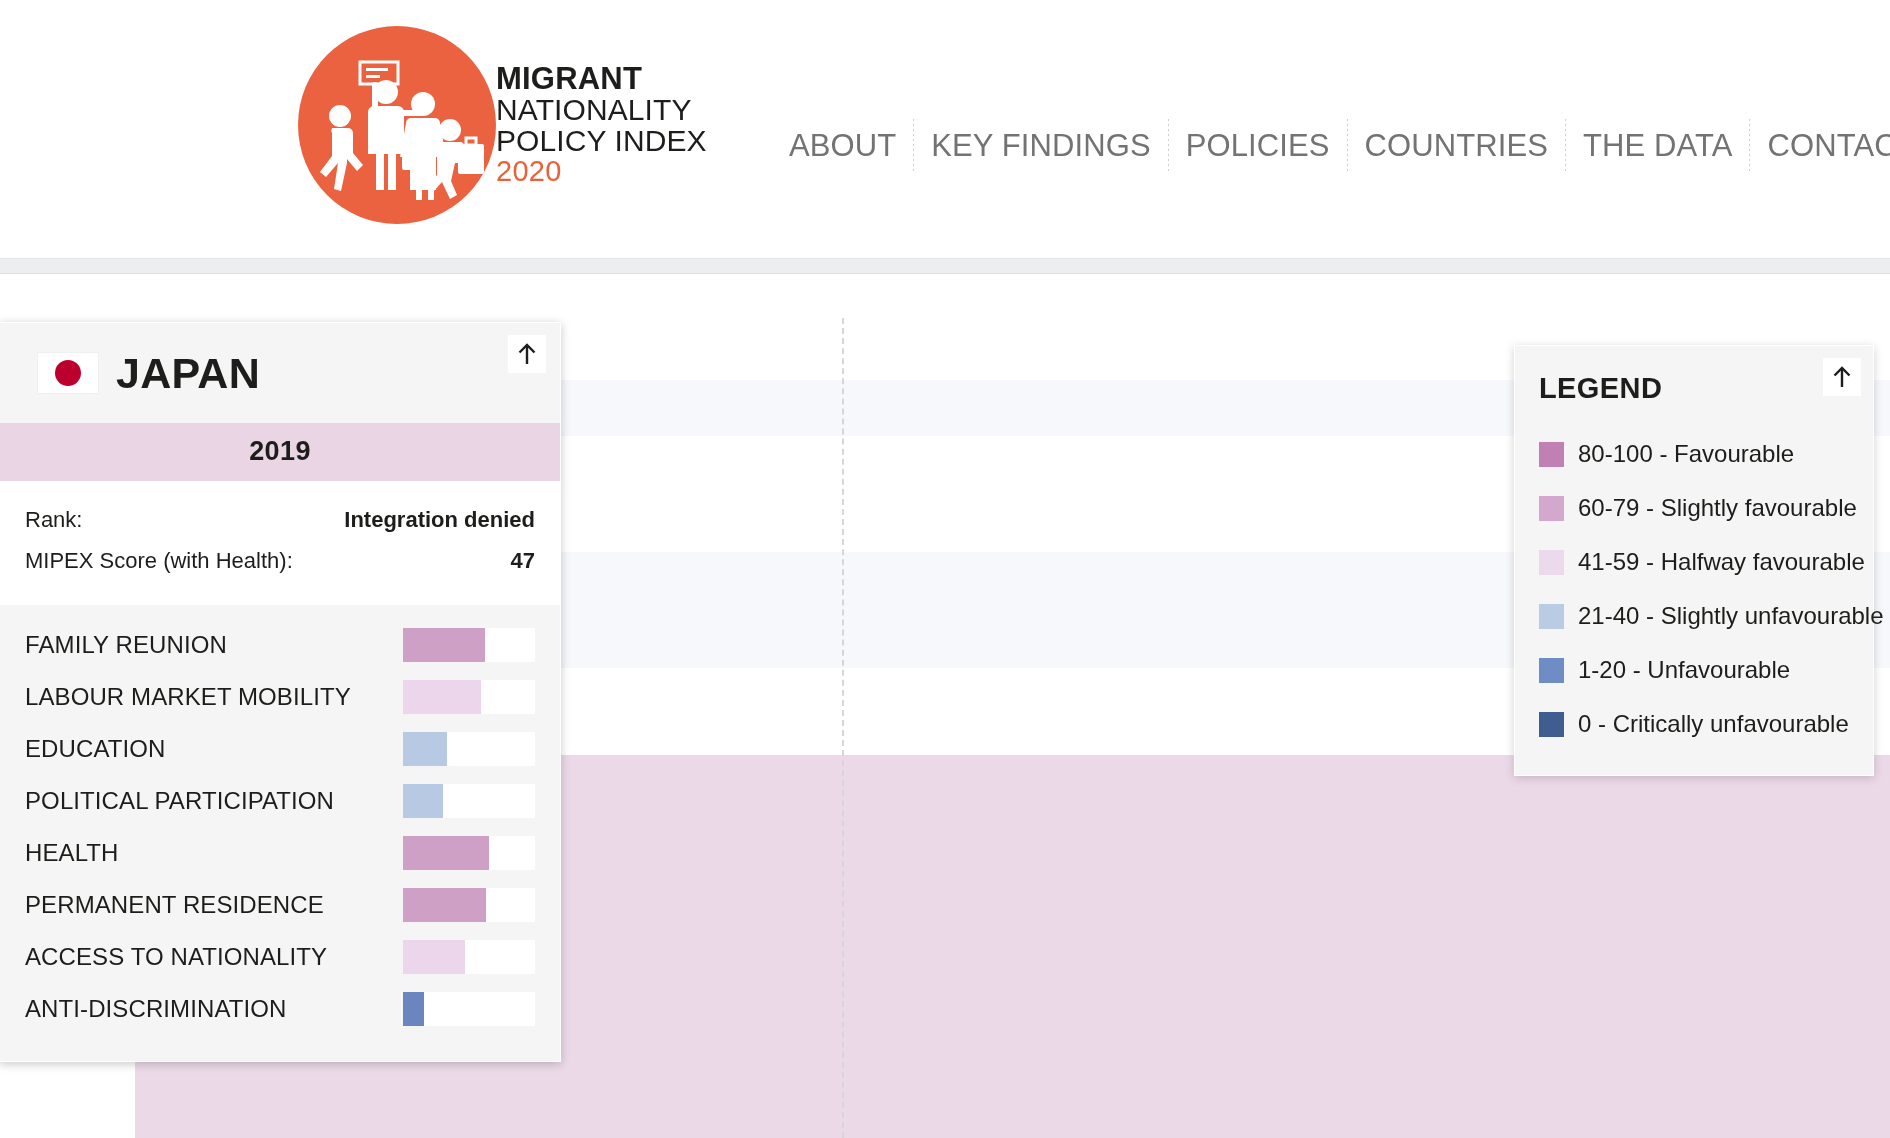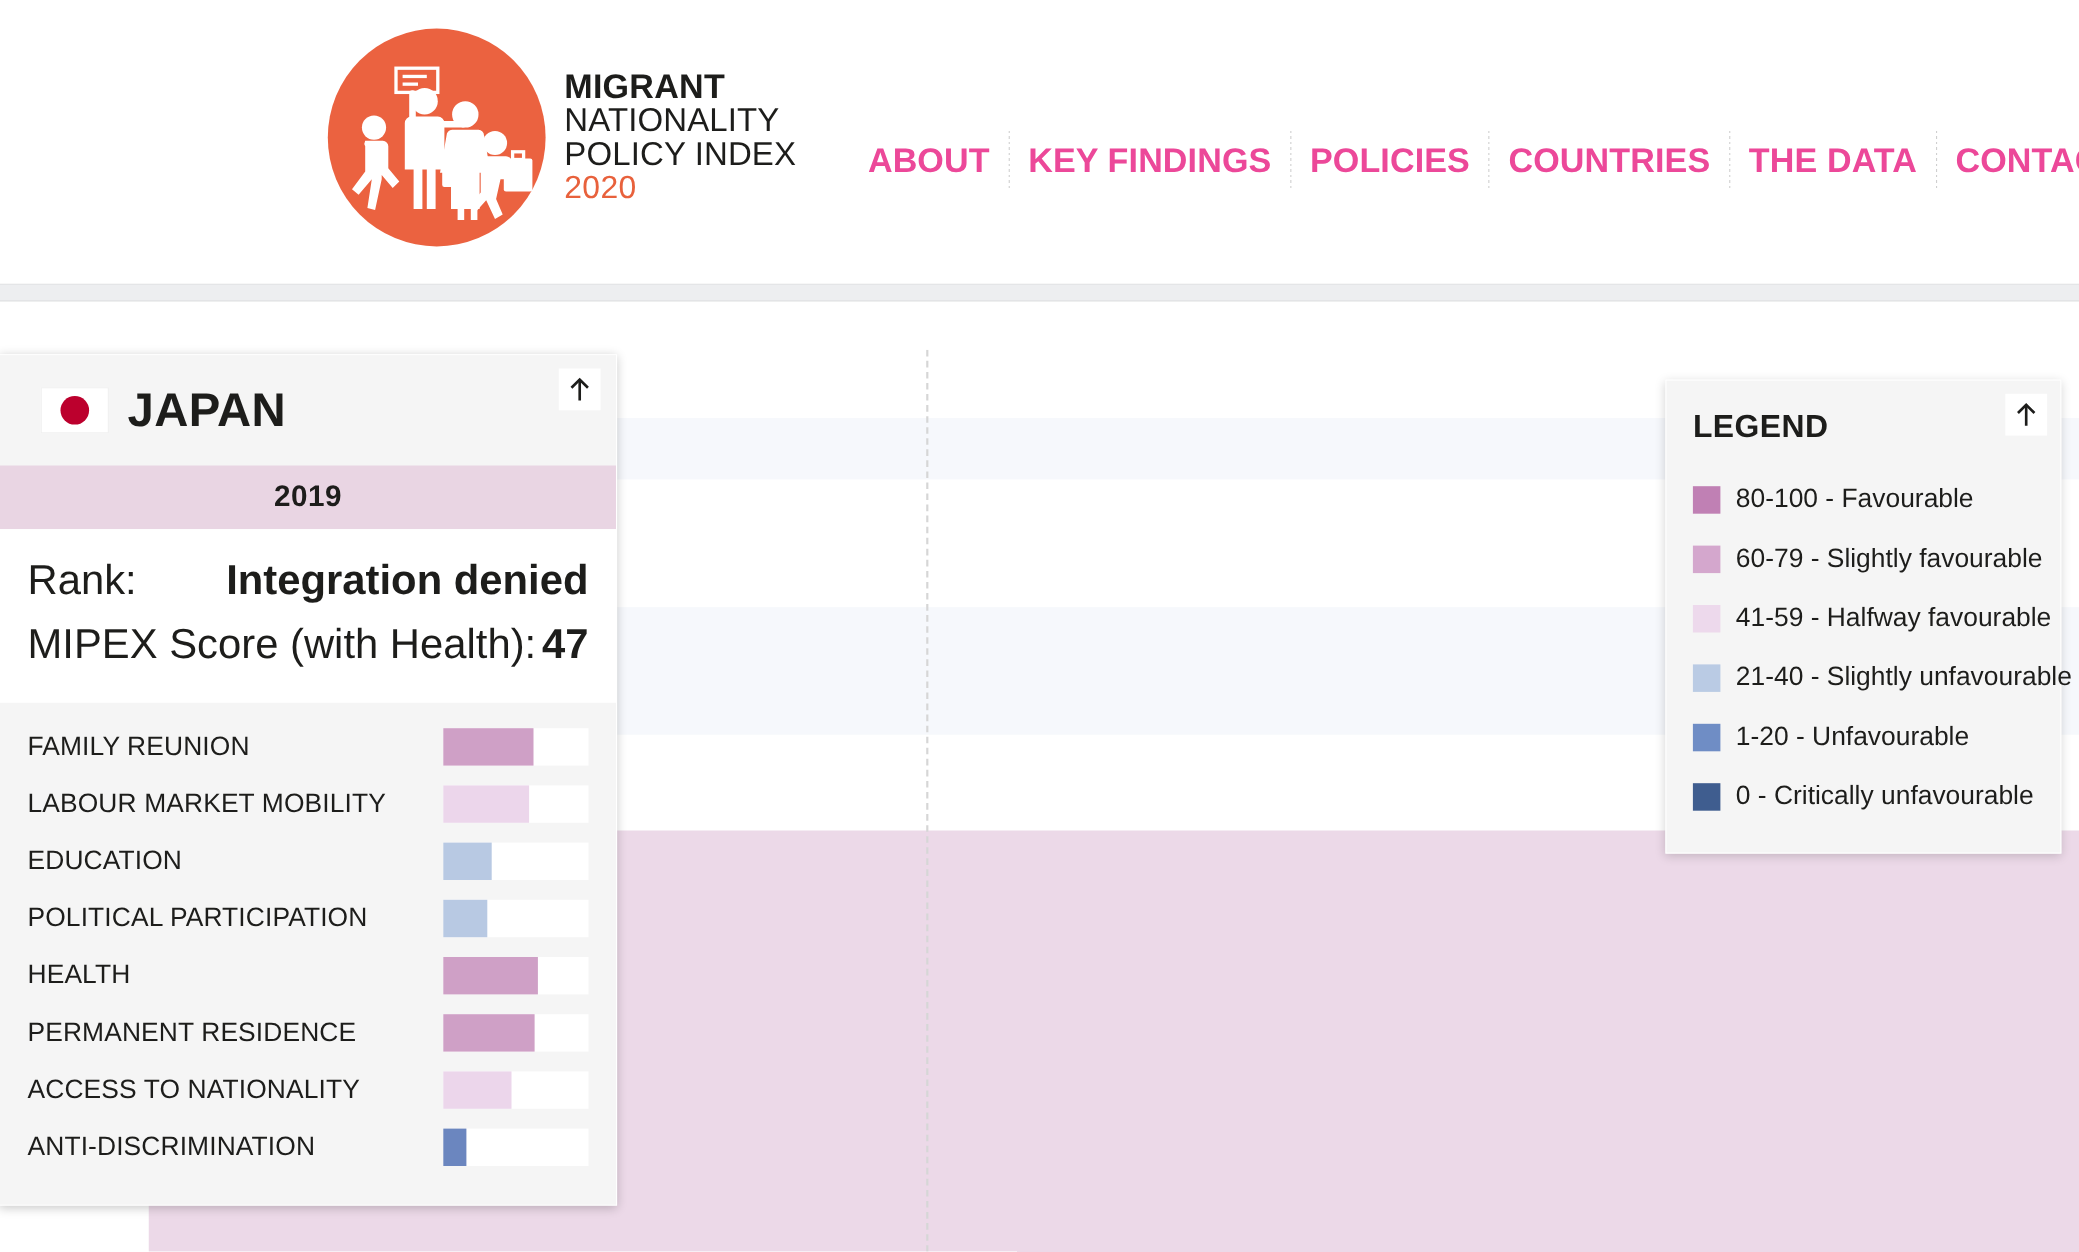--- a/index.html
+++ b/index.html
@@ -34,21 +34,20 @@
   .logo-mark {
     width: 198px;
     height: 198px;
     border-radius: 50%;
     background: #eb6240;
     position: relative;
     flex: none;
   }
   .logo-mark svg { position: absolute; left: 0; top: 0; }
   .logo-text {
-    margin-left: 17px;
     line-height: 1.02;
   }
   .logo-text .lt1 {
     font-size: 31px;
     font-weight: bold;
     letter-spacing: 0.2px;
     color: #1d1d1b;
     display: block;
   }
   .logo-text .lt2, .logo-text .lt3 {
@@ -70,22 +69,22 @@
   .main-nav {
     position: absolute;
     left: 772px;
     top: 122px;
     display: flex;
     align-items: center;
     height: 48px;
   }
   .nav-item {
     font-size: 31px;
-    font-weight: 700;
-    color: #ec4899;
+    font-weight: 400;
+    color: #737373;
     letter-spacing: 0.1px;
     padding: 0 17px;
     white-space: nowrap;
     text-decoration: none;
     line-height: 48px;
     position: relative;
   }
   .nav-sep {
     width: 1px;
     height: 54px;
@@ -217,21 +216,21 @@
     letter-spacing: 0.4px;
   }
   .card-stats {
     background: #ffffff;
     padding: 20px 25px 22px 25px;
   }
   .stat-row {
     display: flex;
     justify-content: space-between;
     align-items: baseline;
-    font-size: 38px;
+    font-size: 22px;
     padding: 6px 0 9px 0;
     color: #1d1d1b;
   }
   .stat-row .v { font-weight: bold; }
 
   .ind-list {
     background: #f5f5f5;
     padding: 14px 25px 26px 25px;
   }
   .ind-row {

